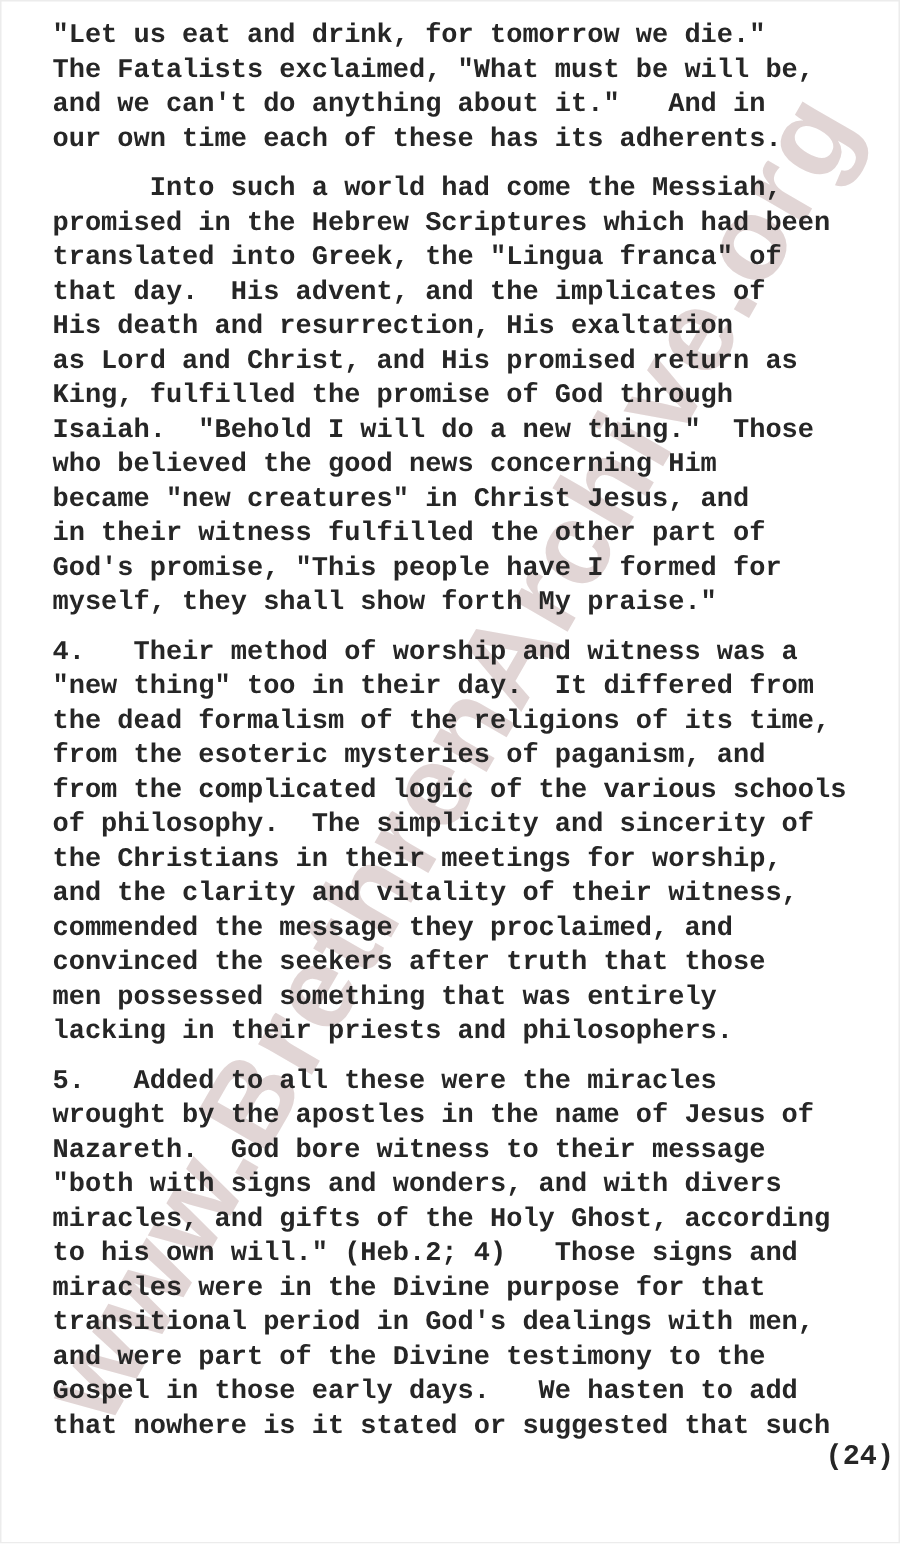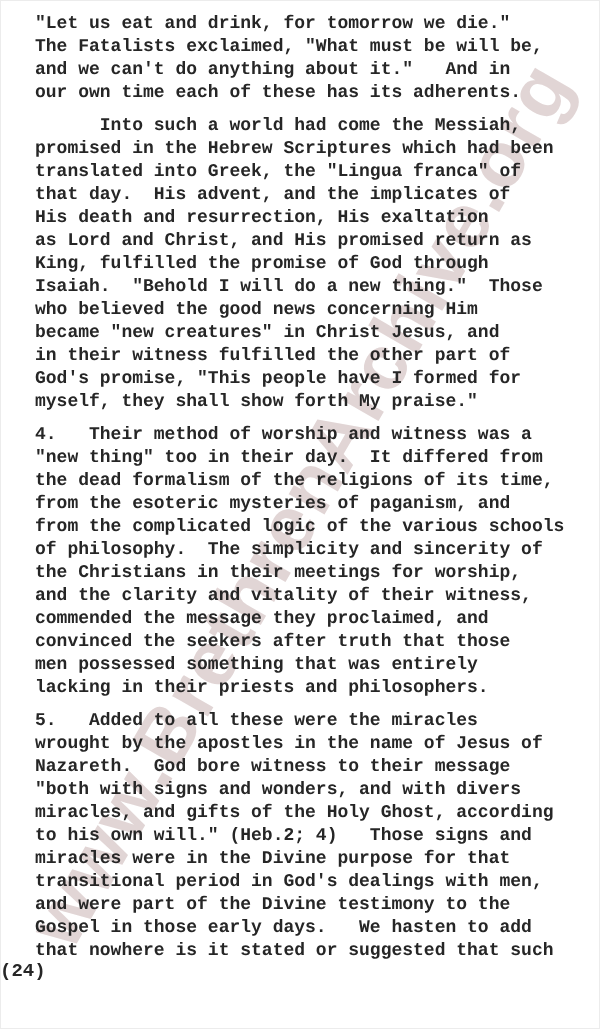--- a/index.html
+++ b/index.html
@@ -44,21 +44,21 @@
     color: #262626;
     white-space: pre;
     margin: 0 0 10px 0;
     text-rendering: geometricPrecision;
   }
   .page-number {
     position: absolute;
     top: 960px;
     left: 0;
     width: 596px;
-    text-align: left;
+    text-align: right;
     font-size: 19px;
     font-weight: 700;
     color: #262626;
     z-index: 1;
   }
 </style>
 </head>
 <body>
 
 <div class="scan-page">

